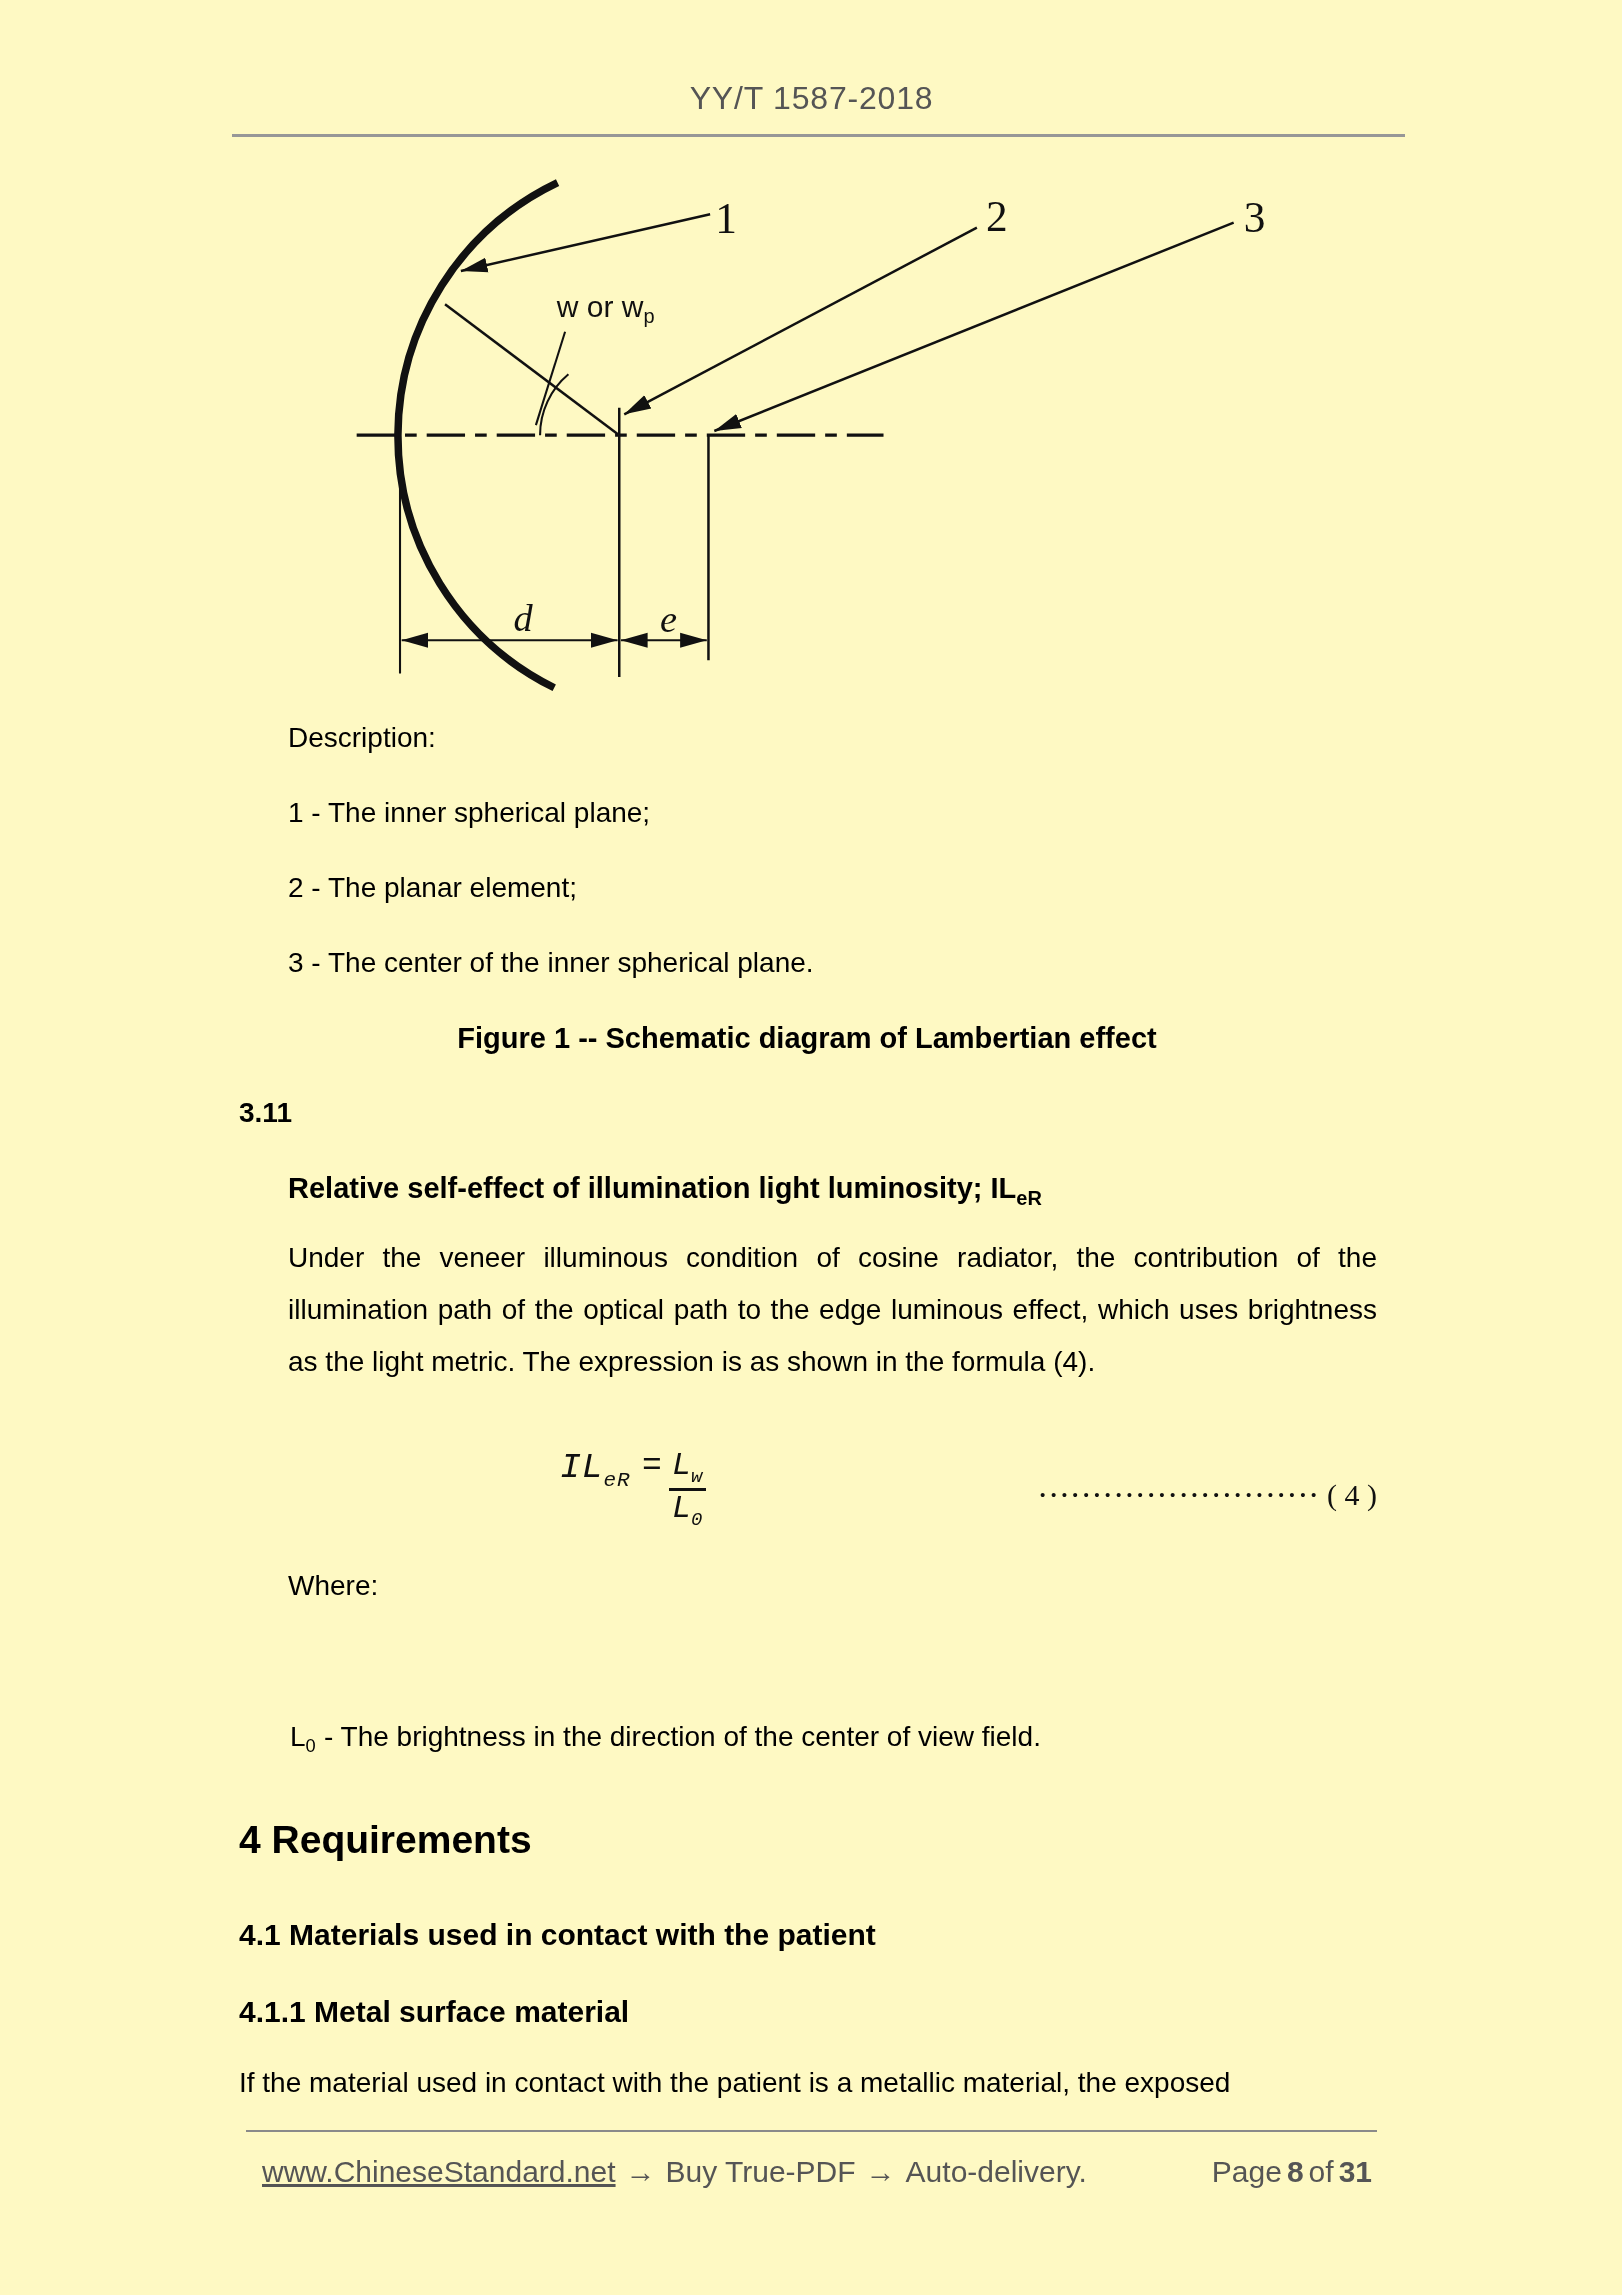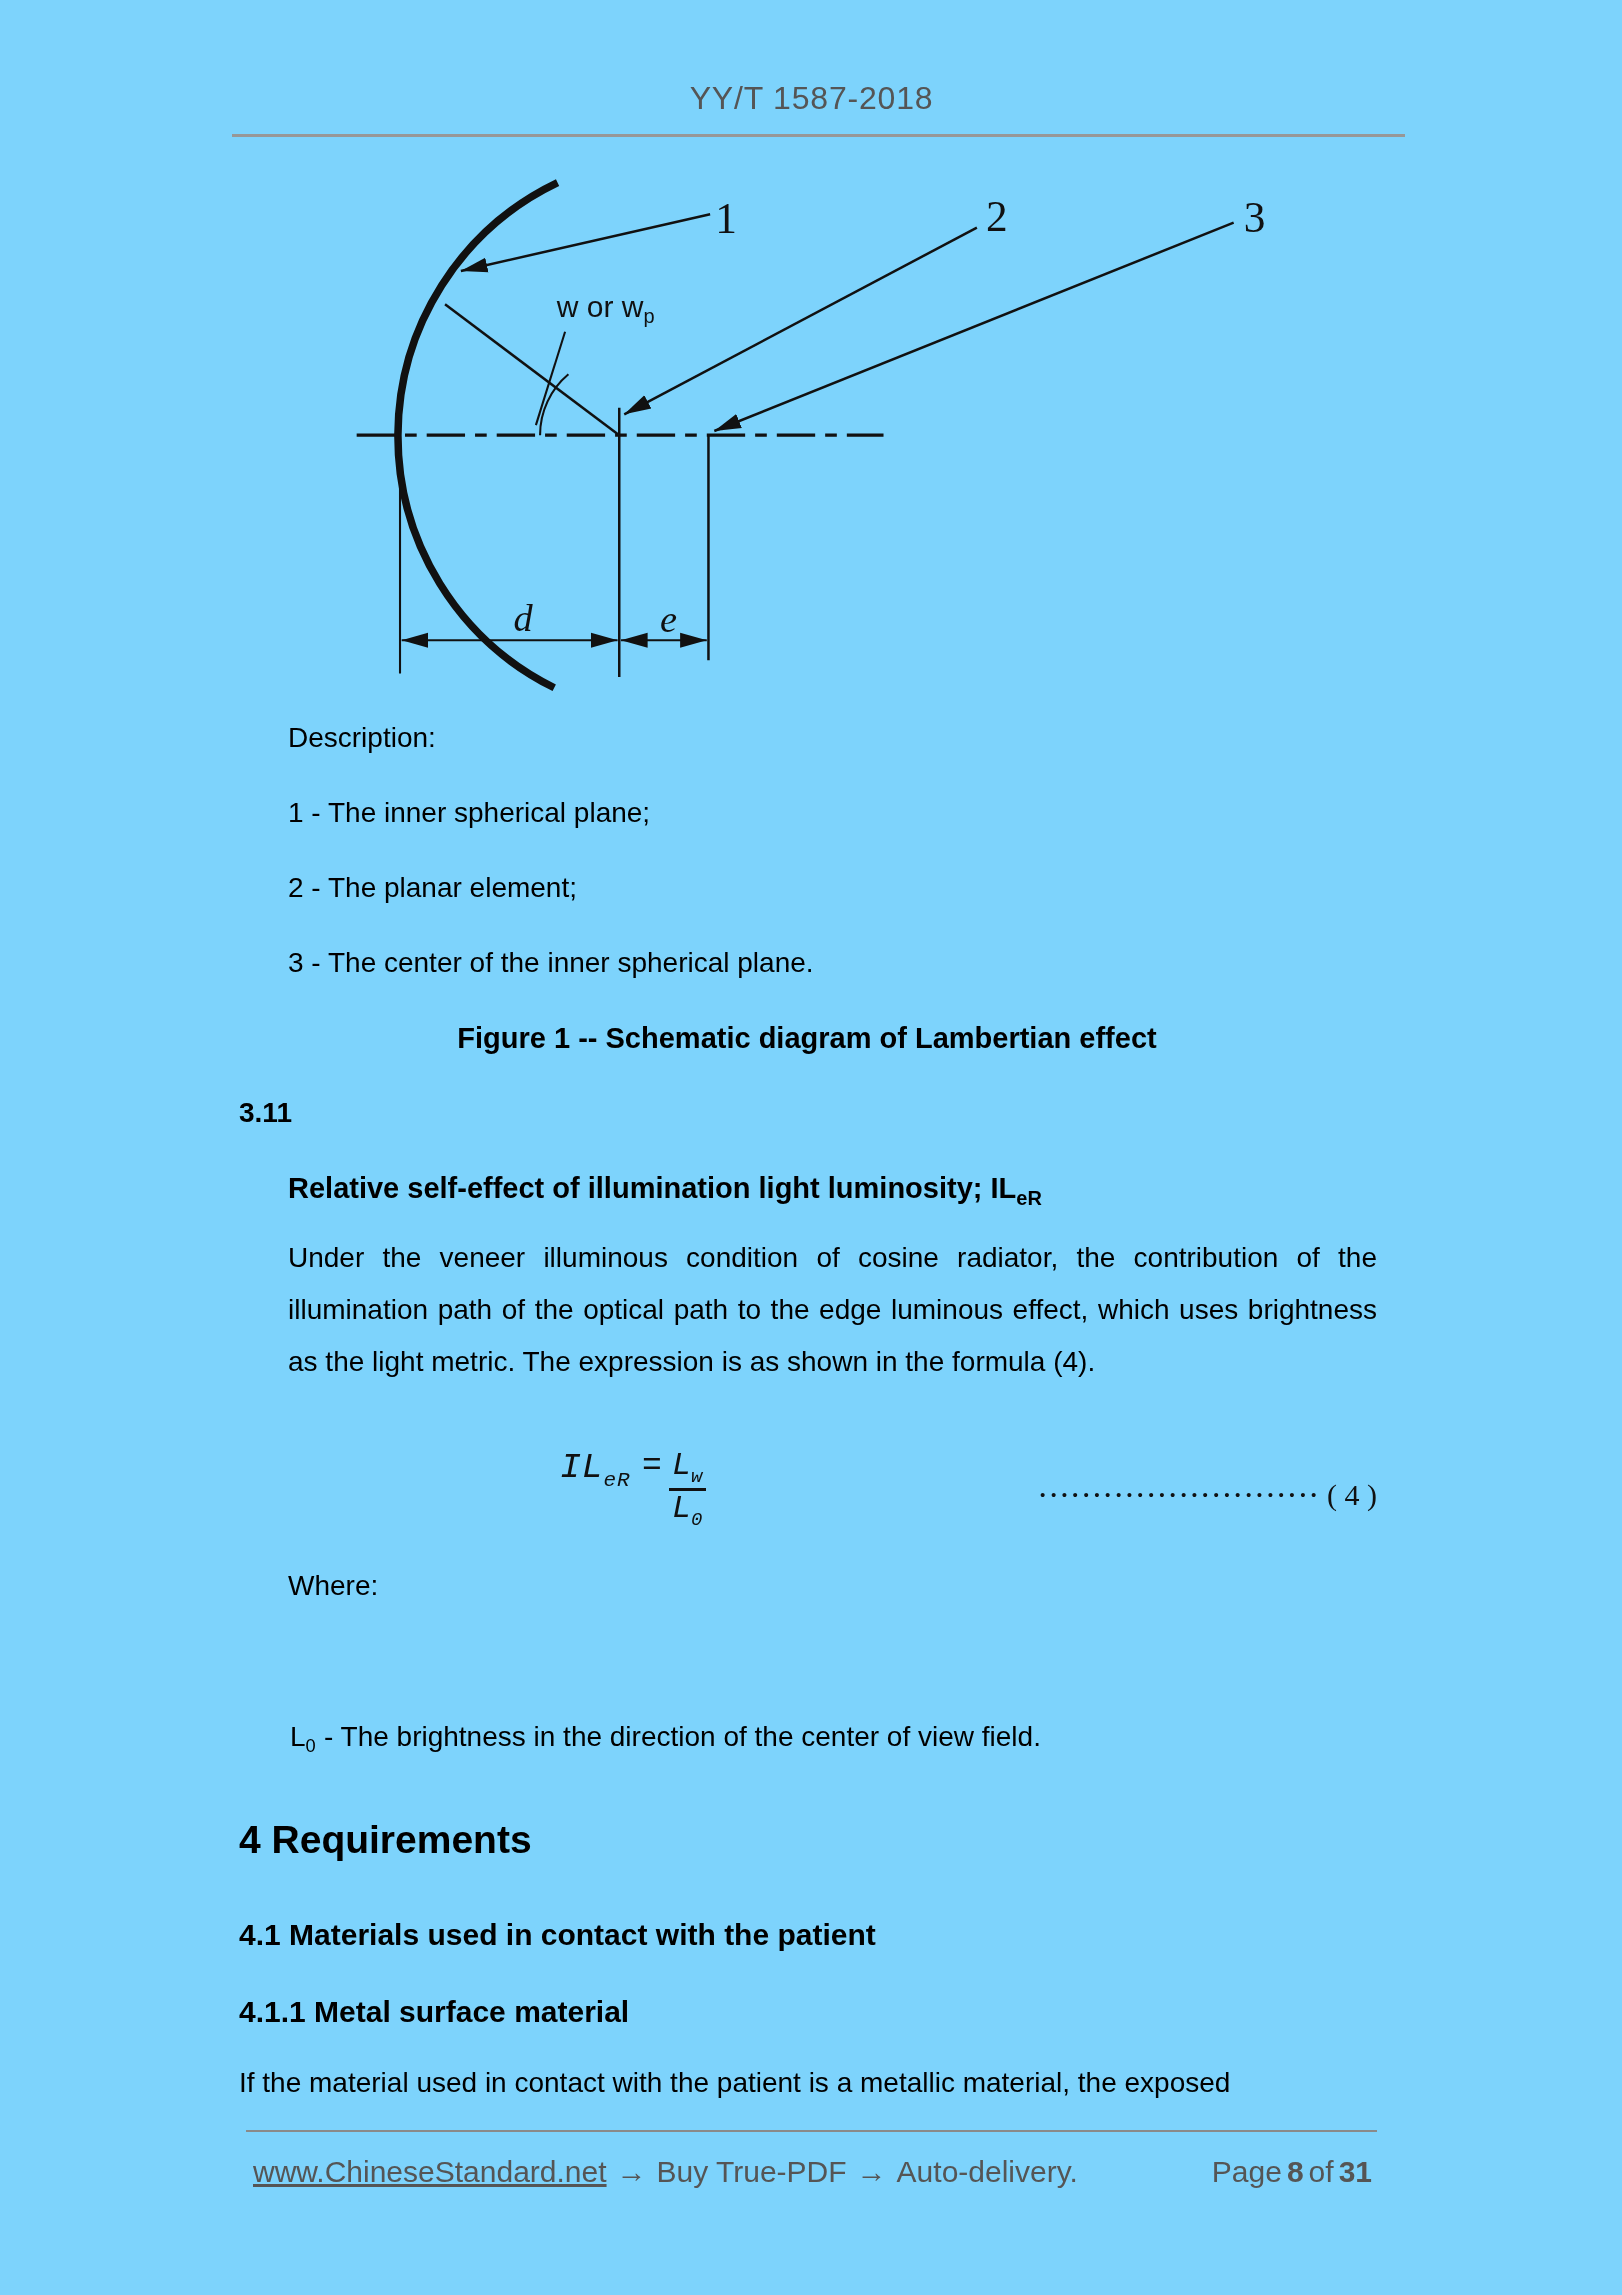--- a/index.html
+++ b/index.html
@@ -1,19 +1,19 @@
 <!DOCTYPE html>
 <html style="font-size:13.3px"><head>
 <meta charset="utf-8">
 <style>
   html,body{margin:0;padding:0;background:#e8e8e8;}
   .page{
     position:relative;
     width:1623px;height:2295px;
-    background:#7dd3fc;
+    background:#fef9c3;
     font-family:"Liberation Sans",sans-serif;
     color:#000;
     overflow:hidden;
   }
   .t{position:absolute;font-size:28px;color:#000;white-space:nowrap;line-height:1.25;}
   .bold{font-weight:bold;}
   .center{text-align:center;white-space:normal;}
   .rule{position:absolute;background:#979797;}
   
   .doc-head{position:absolute;top:80px;left:0;width:100%;text-align:center;
@@ -47,21 +47,21 @@
   .f-right{position:absolute;right:0;top:0;height:93px;display:flex;align-items:center;
     font-family:"Liberation Serif",serif;color:#111;}
   .f-dots{font-weight:bold;font-size:25px;letter-spacing:2.5px;}
   .f-tag{font-size:30px;margin-left:6.7px;white-space:pre;}
   
   .h1{font-size:39px;font-weight:bold;}
   .h2{font-size:30px;font-weight:bold;}
   
   .footer{position:absolute;left:246px;top:2155px;width:1131px;height:42px;
     font-size:30px;color:#555;}
-  .footer .left{position:absolute;left:7px;top:0;white-space:nowrap;}
+  .footer .left{position:absolute;left:16px;top:0;white-space:nowrap;}
   .footer .right{position:absolute;right:0;top:0;white-space:nowrap;}
   .flink{text-decoration:underline;color:#555;cursor:pointer;}
   .fsep{margin:0 10px;}
   .fb{font-weight:bold;margin:0 5px;}
 </style>
 </head>
 <body>
 
 <div class="page">
 

